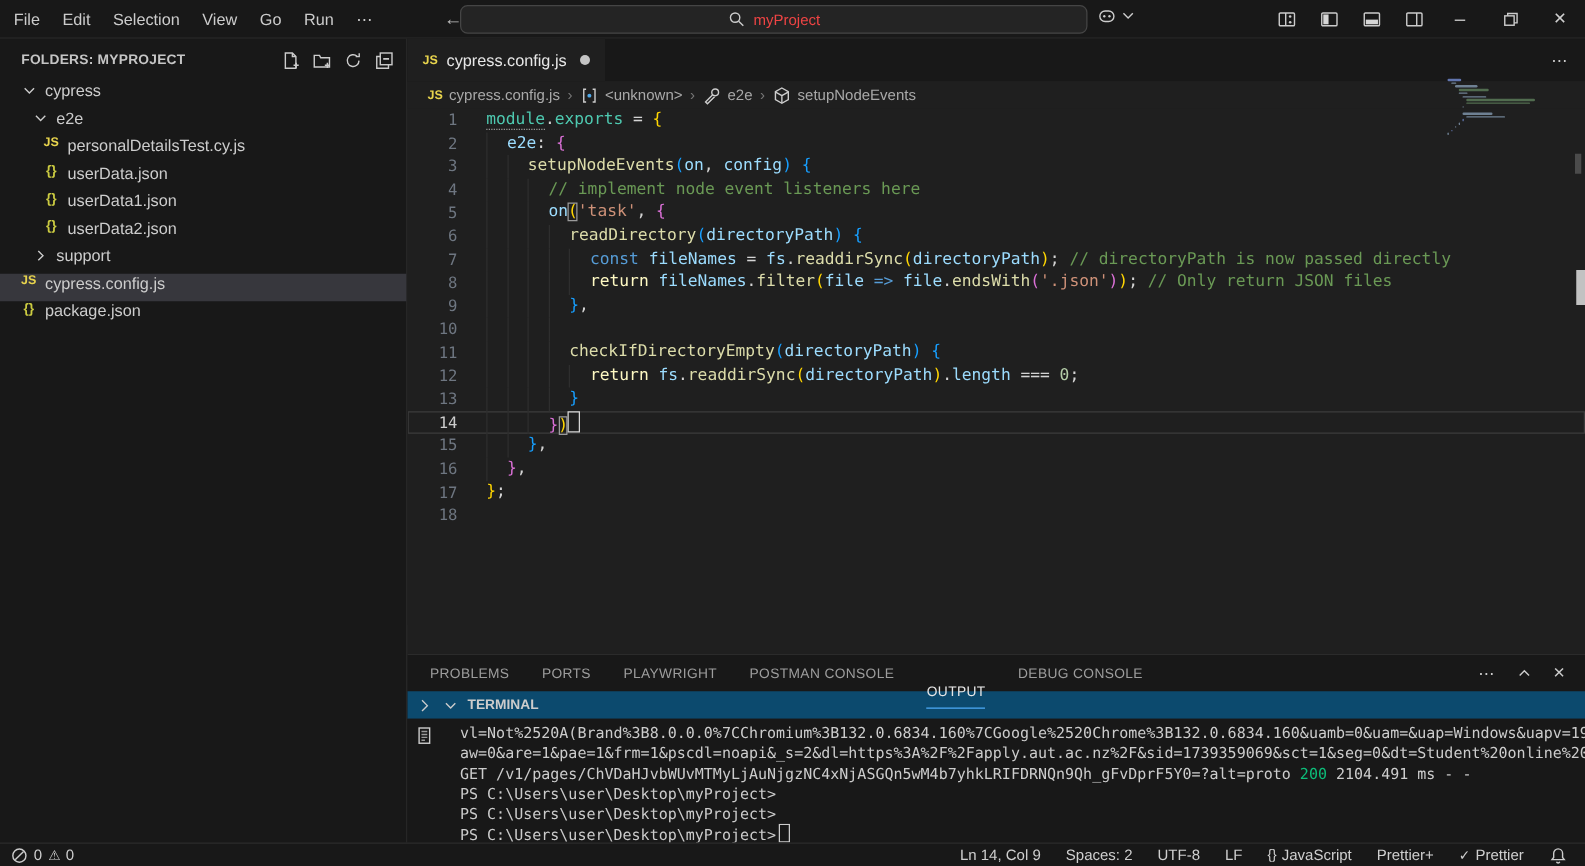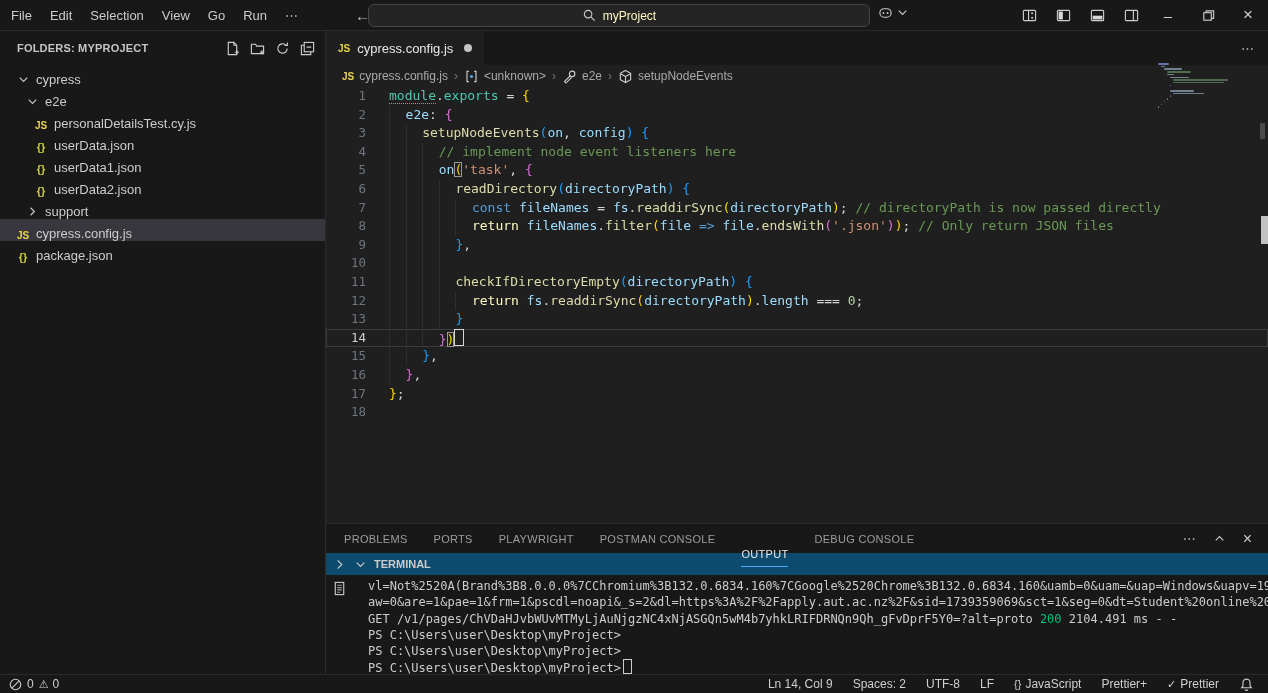--- a/index.html
+++ b/index.html
@@ -8,35 +8,35 @@
 
   
   #titlebar{position:absolute;left:0;top:0;width:100%;height:30px;background:#181818;
             border-bottom:1px solid #2a2a2a;display:flex;align-items:center;}
   #menus{display:flex;align-items:center;margin-left:2px;}
   .menu-item{padding:3px 9px;border-radius:5px;color:#cccccc;font-size:13px;cursor:default;}
   .navarrows{display:flex;gap:14px;margin-left:48px;font-size:15px;color:#bdbdbd;}
   .navarrows .dim{color:#7a7a7a;}
   #cmdcenter{position:absolute;left:368px;top:4px;width:500px;height:21px;background:#242424;
              border:1px solid #454545;border-radius:6px;display:flex;align-items:center;
-             justify-content:center;gap:6px;color:#fef9c3;font-size:12px;}
+             justify-content:center;gap:6px;color:#ef4444;font-size:12px;}
   #copilot{position:absolute;left:878px;top:5px;display:flex;align-items:center;gap:2px;}
   #tb-right{position:absolute;right:0;top:0;height:30px;display:flex;align-items:center;}
   .tb-ico{width:34px;height:30px;display:flex;align-items:center;justify-content:center;}
   .wc{width:40px;height:30px;display:flex;align-items:center;justify-content:center;color:#cfcfcf;}
   .ico svg{display:block}
   .ico{display:inline-flex;align-items:center;justify-content:center;}
 
   
   #sidebar{position:absolute;left:0;top:31px;width:325px;height:644px;background:#181818;
            border-right:1px solid #2b2b2b;}
   #sb-head{display:flex;align-items:center;height:34px;padding:0 10px 0 17px;}
   #sb-title{font-size:11px;font-weight:bold;color:#c5c5c5;letter-spacing:.2px;flex:1;}
   #sb-actions{display:flex;gap:10px;}
-  .tree-row{display:flex;align-items:flex-end;height:22px;color:#cccccc;font-size:13px;cursor:default;}
+  .tree-row{display:flex;align-items:flex-start;height:22px;color:#cccccc;font-size:13px;cursor:default;}
   .tree-row.sel{background:#37373d;}
   .tr-ico{width:18px;display:flex;justify-content:center;margin-right:4px;flex:none;}
   .fi-js{color:#e8d44d;font-weight:bold;font-size:10px;font-family:"Liberation Sans",sans-serif;}
   .fi-json{color:#cbcb41;font-weight:bold;font-size:11px;}
 
   
   #editor{position:absolute;left:326px;top:31px;right:0;height:469px;background:#1f1f1f;}
   #tabbar{height:34px;background:#181818;display:flex;align-items:stretch;}
   #tab-active{display:flex;align-items:center;gap:7px;padding:0 12px;background:#1f1f1f;
               color:#e7e7e7;font-size:13px;}

